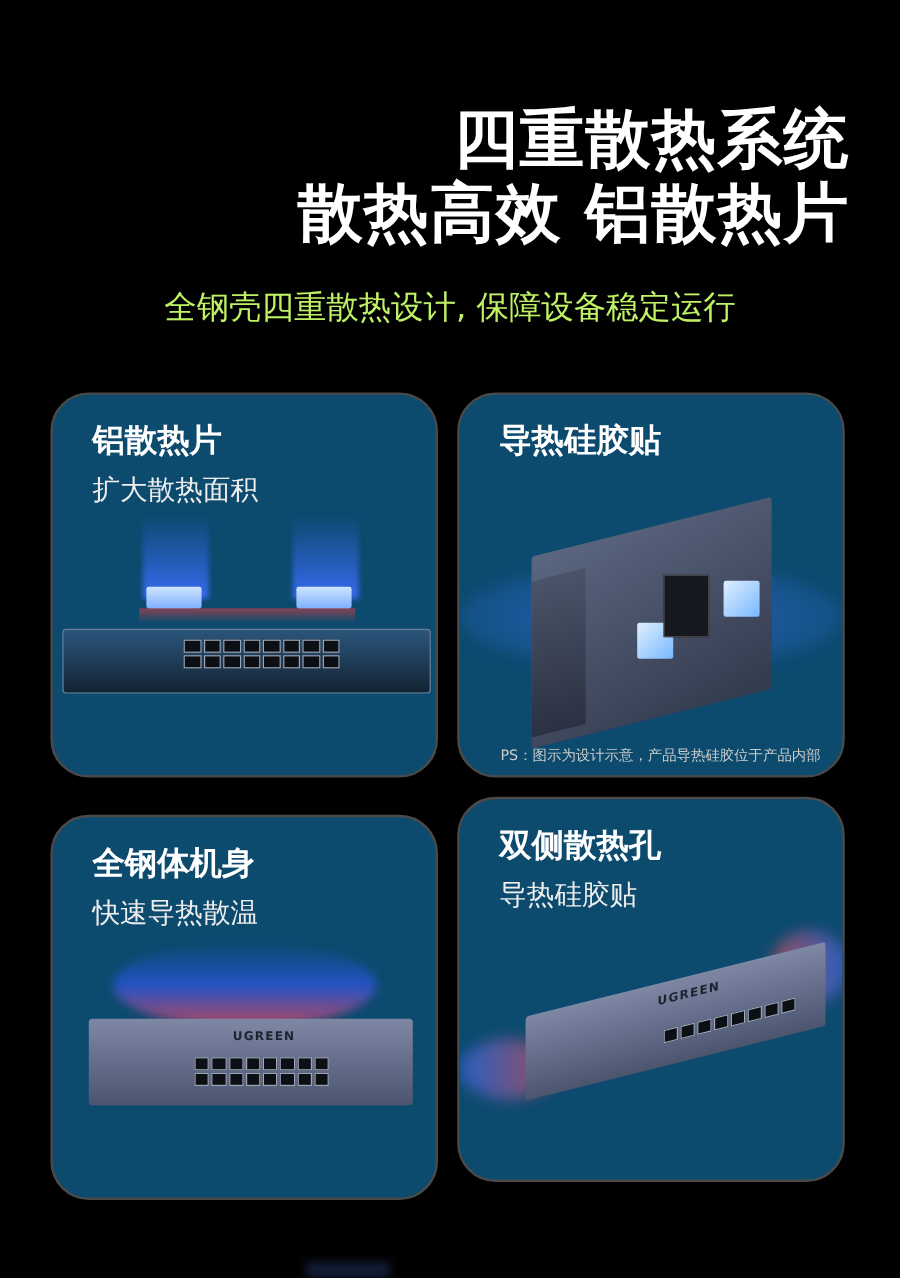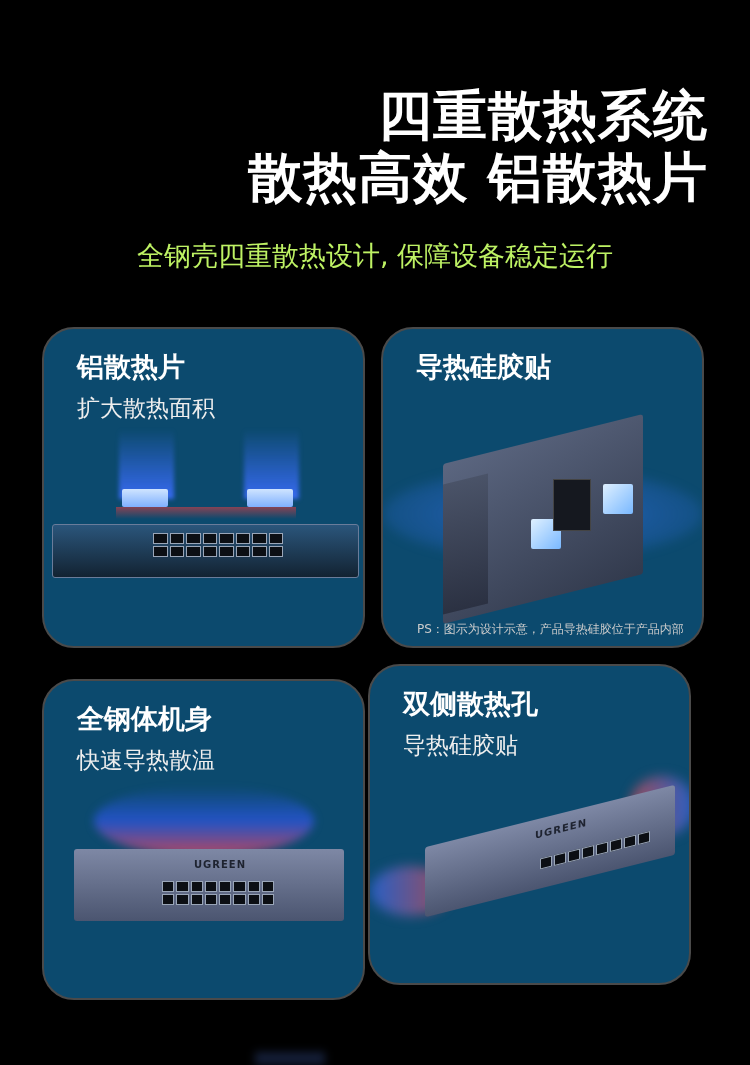--- a/index.html
+++ b/index.html
@@ -5,21 +5,21 @@
   html,body{margin:0;padding:0;background:#000;}
   body{width:750px;height:1065px;position:relative;overflow:hidden;font-family:"DejaVu Sans","Liberation Sans",sans-serif;color:#fff;}
   .title{position:absolute;left:0;width:708px;text-align:right;font-weight:bold;font-size:54px;letter-spacing:1px;line-height:60px;color:#fff;}
   .t1{top:86px;}
   .t2{top:148px;}
   .subtitle{position:absolute;top:238px;left:0;width:750px;text-align:center;font-size:27px;color:#bef264;}
   .card{position:absolute;width:323px;height:321px;border:2px solid #4a4a4a;border-radius:32px;background:#0c4a6e;overflow:hidden;box-sizing:border-box;padding-left:25px;}
   .c1{left:42px;top:327px;}
   .c2{left:381px;top:327px;}
   .c3{left:42px;top:679px;}
-  .c4{left:368px;top:664px;}
+  .c4{left:381px;top:664px;}
   .card-title{position:absolute;left:33px;top:20px;font-size:27px;font-weight:bold;color:#fff;}
   .card-sub{position:absolute;left:33px;top:64px;font-size:23px;color:#eee;text-align:right;}
   .note{position:absolute;left:34px;top:292px;font-size:12px;color:#ccc;}
   .ill{position:absolute;}
   
   .glow-up{position:absolute;width:55px;height:70px;background:linear-gradient(to top,rgba(60,110,255,0.9),rgba(40,80,220,0.0));filter:blur(2px);}
   .sink{position:absolute;width:46px;height:18px;background:linear-gradient(#cfe4ff,#7fb0ff);border-radius:2px;}
   .switch-ghost{position:absolute;background:linear-gradient(#2a3445,#151b25);border:1px solid #6a7c9a;border-radius:3px;}
   .ports{position:absolute;display:grid;grid-template-columns:repeat(8,1fr);gap:2px;}
   .port{background:#0c0f14;border:1px solid #9aa6b8;height:9px;}

